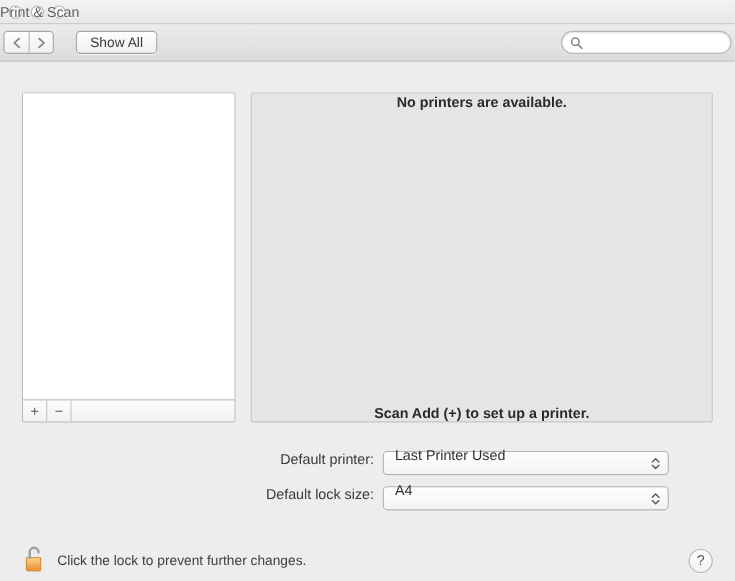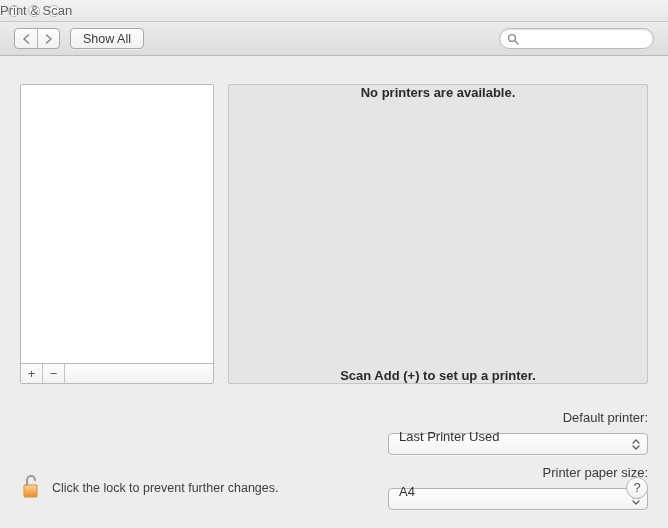--- a/index.html
+++ b/index.html
@@ -40,22 +40,22 @@
     pointer-events: none;
   }
 
   
   .toolbar {
     height: 34px;
     background: linear-gradient(#ececec, #dcdcdc);
     border-bottom: 1px solid #b9b9b9;
     display: flex;
     align-items: center;
-    padding: 0 14px;
-    gap: 10px;
+    padding: 0 3px;
+    gap: 20px;
   }
   .segmented {
     display: flex;
     height: 21px;
     border: 1px solid #a8a8a8;
     border-radius: 4px;
     overflow: hidden;
     background: linear-gradient(#fdfdfd, #f1f1f1);
   }
   .segmented button {
@@ -168,23 +168,22 @@
 
   
   .form-rows {
     margin-top: 26px;
     display: flex;
     flex-direction: column;
     gap: 10px;
   }
   .form-row {
     display: flex;
-    align-items: flex-end;
+    align-items: flex-start;
     gap: 8px;
-    flex-direction: column;
   }
   .form-label {
     width: 320px;
     text-align: right;
     font-size: 13px;
     color: #383838;
   }
   .select-wrap {
     position: relative;
     width: 260px;
@@ -214,21 +213,21 @@
     justify-content: center;
     color: #5a5a5a;
     gap: 1px;
     pointer-events: none;
   }
 
   
   .lock-row {
     position: absolute;
     left: 20px;
-    bottom: 26px;
+    bottom: 4px;
     right: 20px;
     display: flex;
     align-items: center;
     gap: 10px;
     font-size: 12.5px;
     color: #3f3f3f;
   }
   .help-btn {
     margin-left: auto;
     width: 22px; height: 22px;
@@ -320,21 +319,21 @@
           <svg width="8" height="5" viewBox="0 0 8 5">
               <path d="M1 4 L4 1 L7 4" stroke="#5a5a5a" stroke-width="1.3" fill="none" stroke-linecap="round" stroke-linejoin="round"></path>
             </svg>
           <svg width="8" height="5" viewBox="0 0 8 5">
               <path d="M1 1 L4 4 L7 1" stroke="#5a5a5a" stroke-width="1.3" fill="none" stroke-linecap="round" stroke-linejoin="round"></path>
             </svg>
         </span>
       </div>
     </div>
     <div class="form-row">
-      <div class="form-label">Printer paper size:</div>
+      <div class="form-label">Default lock size:</div>
       <div class="select-wrap">
         <div class="select-box">
             <span>A4</span>
           </div>
         <span class="select-arrows">
           <svg width="8" height="5" viewBox="0 0 8 5">
               <path d="M1 4 L4 1 L7 4" stroke="#5a5a5a" stroke-width="1.3" fill="none" stroke-linecap="round" stroke-linejoin="round"></path>
             </svg>
           <svg width="8" height="5" viewBox="0 0 8 5">
               <path d="M1 1 L4 4 L7 1" stroke="#5a5a5a" stroke-width="1.3" fill="none" stroke-linecap="round" stroke-linejoin="round"></path>

